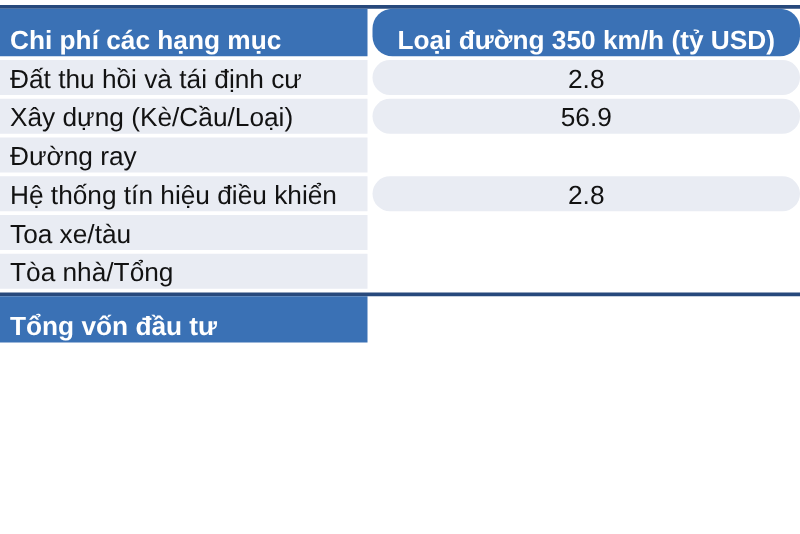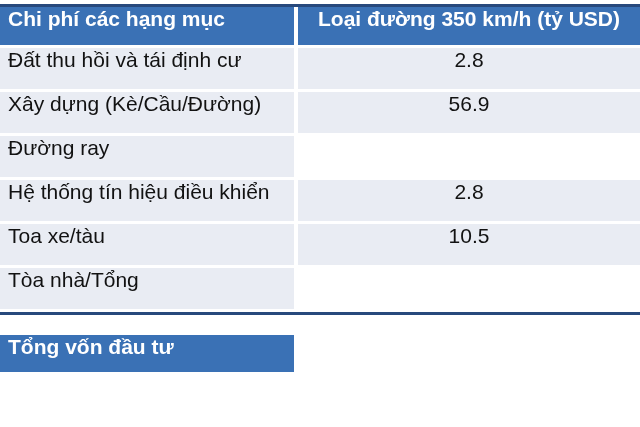--- a/index.html
+++ b/index.html
@@ -19,31 +19,32 @@
     box-sizing: border-box;
   }
   .t-row {
     display: grid;
     grid-template-columns: 294px 1fr;
     column-gap: 4px;
     background: #ffffff;
   }
   .cell {
     display: flex;
-    align-items: flex-start;
+    align-items: flex-end;
     box-sizing: border-box;
   }
   .label-cell {
     justify-content: flex-start;
     padding-left: 8px;
     padding-right: 4px;
   }
   .value-cell {
     justify-content: center;
     text-align: center;
+    border-radius: 16px;
   }
   
   .header-row {
     border-top: 3px solid #27497c;
     margin-bottom: 3px;
   }
   .header-row .cell {
     background: #3a71b5;
     color: #ffffff;
     font-weight: bold;
@@ -51,33 +52,32 @@
     height: 38px;
   }
   
   .body-row {
     margin-bottom: 3px;
   }
   .body-row .cell {
     background: #e9ecf3;
     color: #121212;
     font-size: 21px;
-    height: 41px;
+    height: 28px;
   }
   
   .footer-row {
     border-top: 3px solid #27497c;
   }
   .footer-row .cell {
     background: #3a71b5;
     color: #ffffff;
     font-weight: bold;
     font-size: 21px;
     height: 37px;
-    margin-top: 20px;
   }
 </style>
 </head>
 <body>
 
 <div class="cost-table">
 
   <div class="t-row header-row">
     <div class="cell label-cell">
       <span>Chi phí các hạng mục</span>
@@ -91,21 +91,21 @@
     <div class="cell label-cell">
       <span>Đất thu hồi và tái định cư</span>
     </div>
     <div class="cell value-cell">
       <span>2.8</span>
     </div>
   </div>
 
   <div class="t-row body-row">
     <div class="cell label-cell">
-      <span>Xây dựng (Kè/Cầu/Đường)</span>
+      <span>Xây dựng (Kè/Cầu/Loại)</span>
     </div>
     <div class="cell value-cell">
       <span>56.9</span>
     </div>
   </div>
 
   <div class="t-row body-row">
     <div class="cell label-cell">
       <span>Đường ray</span>
     </div>
@@ -118,23 +118,20 @@
     <div class="cell value-cell">
       <span>2.8</span>
     </div>
   </div>
 
 
   <div class="t-row body-row">
     <div class="cell label-cell">
       <span>Toa xe/tàu</span>
     </div>
-    <div class="cell value-cell">
-      <span>10.5</span>
-    </div>
   </div>
 
   <div class="t-row body-row">
     <div class="cell label-cell">
       <span>Tòa nhà/Tổng</span>
     </div>
   </div>
 
 
   <div class="t-row footer-row">

